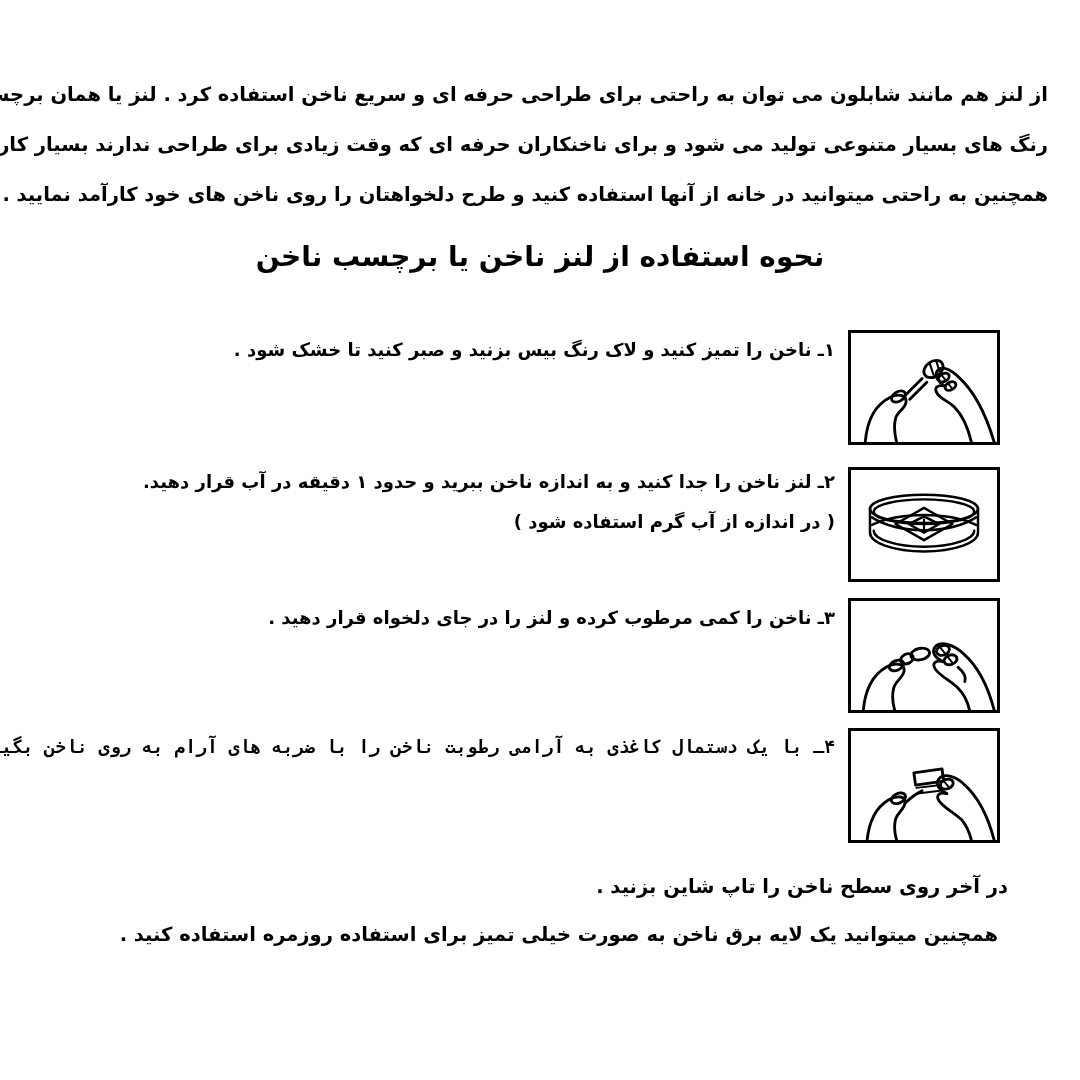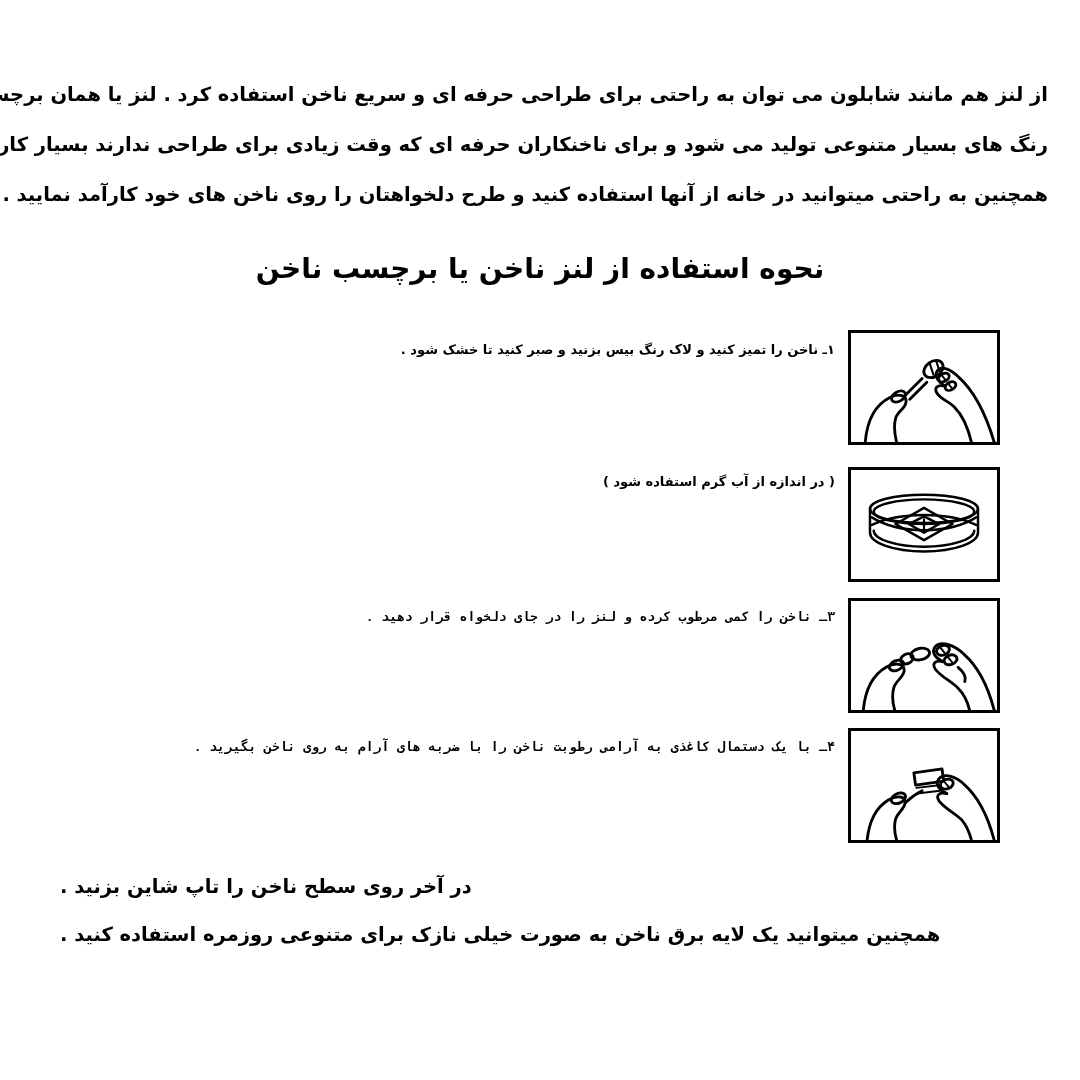--- a/index.html
+++ b/index.html
@@ -16,51 +16,51 @@
   .intro{
     position:absolute;
     top:70px;right:32px;left:32px;
     text-align:right;
     font-size:19.5px;
     line-height:50px;
   }
   .intro .line{white-space:nowrap;}
   .heading{
     position:absolute;
-    top:250px;left:0;right:0;
+    top:238px;left:0;right:0;
     margin:0;
     text-align:center;
     font-size:28px;
     line-height:38px;
     font-weight:700;
   }
   .step-text{
     position:absolute;
     right:245px;left:40px;
     text-align:right;
-    font-size:13px;
+    font-size:18px;
     line-height:40px;
   }
   .step-text .line{white-space:nowrap;}
   .figure{
     position:absolute;
     right:80px;
     width:146px;height:109px;
     border:3px solid #000;
     background:#fff;
   }
   .figure svg{display:block;width:146px;height:109px;}
   .s1t{top:330px;}  .s1f{top:330px;}
   .s2t{top:462px;}  .s2f{top:467px;}
-  .s3t{top:598px;font-family:Liberation Mono, monospace;}  .s3f{top:598px;}
+  .s3t{top:598px;}  .s3f{top:598px;}
   .s4t{top:728px;font-family:Liberation Mono, monospace;}  .s4f{top:728px;}
   .footer{
     position:absolute;
     top:872px;right:72px;left:60px;
-    text-align:left;
+    text-align:right;
     font-size:19.5px;
     line-height:30px;
   }
   .footer .line{white-space:nowrap;margin-bottom:18px;}
   .footer .line.indent{margin-left:0;margin-right:10px;}
 </style>
 </head>
 <body>
 
 <div class="page">
@@ -88,20 +88,21 @@
         <path d="M150 115 C142 88 130 62 112 46 C104 38 94 34 90 40 C86 46 92 52 98 56"></path>
         <path d="M98 56 C90 54 86 58 90 64 C94 70 102 72 108 78 C116 86 122 98 126 115"></path>
         <ellipse cx="97" cy="47" rx="6" ry="4" transform="rotate(-30 97 47)"></ellipse>
         <ellipse cx="104" cy="56" rx="6" ry="4" transform="rotate(-30 104 56)"></ellipse>
         <path d="M95 45 L99 50 M102 54 L106 59" stroke-width="2"></path>
       </g>
     </svg>
   </div>
 
   <div class="step-text s2t">
+    <div class="line">۲ـ لنز ناخن را جدا کنید و به اندازه ناخن ببرید و حدود ۱ دقیقه در آب  قرار دهید.</div>
     <div class="line">( در اندازه از آب گرم استفاده شود )</div>
   </div>
   <div class="figure s2f">
     <svg viewBox="0 0 152 115">
       <g fill="none" stroke="#000" stroke-width="2.6" stroke-linecap="round" stroke-linejoin="round">
         <ellipse cx="76" cy="41" rx="57" ry="15"></ellipse>
         <ellipse cx="76" cy="44" rx="53" ry="13"></ellipse>
         <path d="M19 41 L19 66 C19 77 44 86 76 86 C108 86 133 77 133 66 L133 41"></path>
         <path d="M23 64 C23 73 47 81 76 81 C105 81 129 73 129 64"></path>
         <path d="M21 50 C50 68 102 68 131 50"></path>
@@ -147,16 +148,16 @@
         <path d="M150 115 C144 92 134 70 118 56 C110 48 98 44 92 50 C87 56 92 62 100 66"></path>
         <path d="M100 66 C92 64 88 68 92 74 C98 82 108 86 116 94 C121 100 124 107 126 115"></path>
         <ellipse cx="100" cy="56" rx="7" ry="5" transform="rotate(-20 100 56)"></ellipse>
         <path d="M97 53 L102 59" stroke-width="2"></path>
       </g>
     </svg>
   </div>
 
   <div class="footer">
     <div class="line">در آخر روی سطح ناخن را تاپ شاین بزنید .</div>
-    <div class="line indent">همچنین میتوانید یک لایه برق ناخن به صورت خیلی نازک برای متنوعی روزمره استفاده کنید .</div>
+    <div class="line indent">همچنین میتوانید یک لایه برق ناخن به صورت خیلی تمیز برای استفاده روزمره استفاده کنید .</div>
   </div>
 
 </div>
 
 </body></html>

